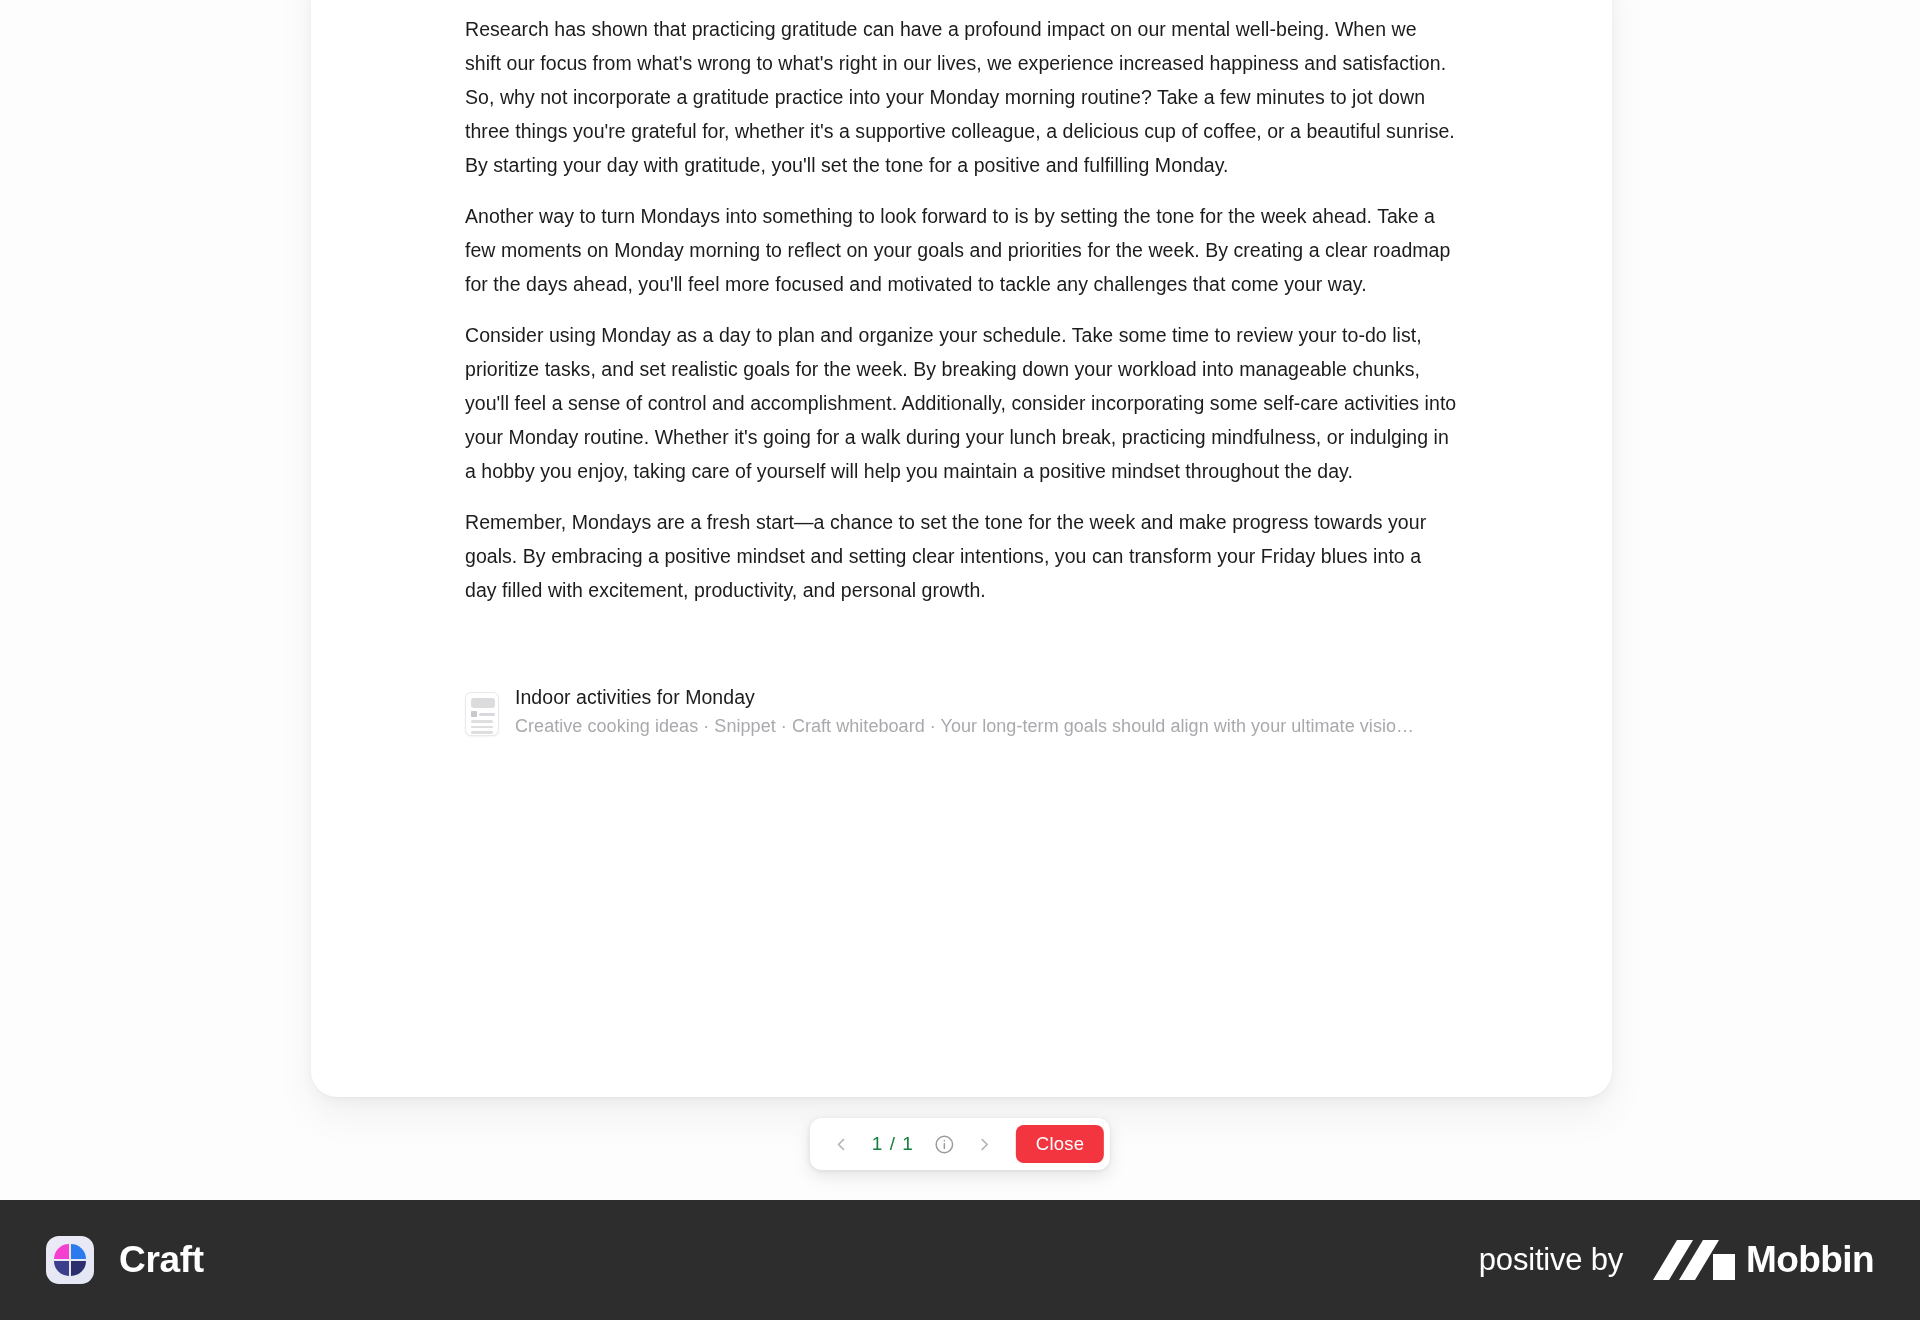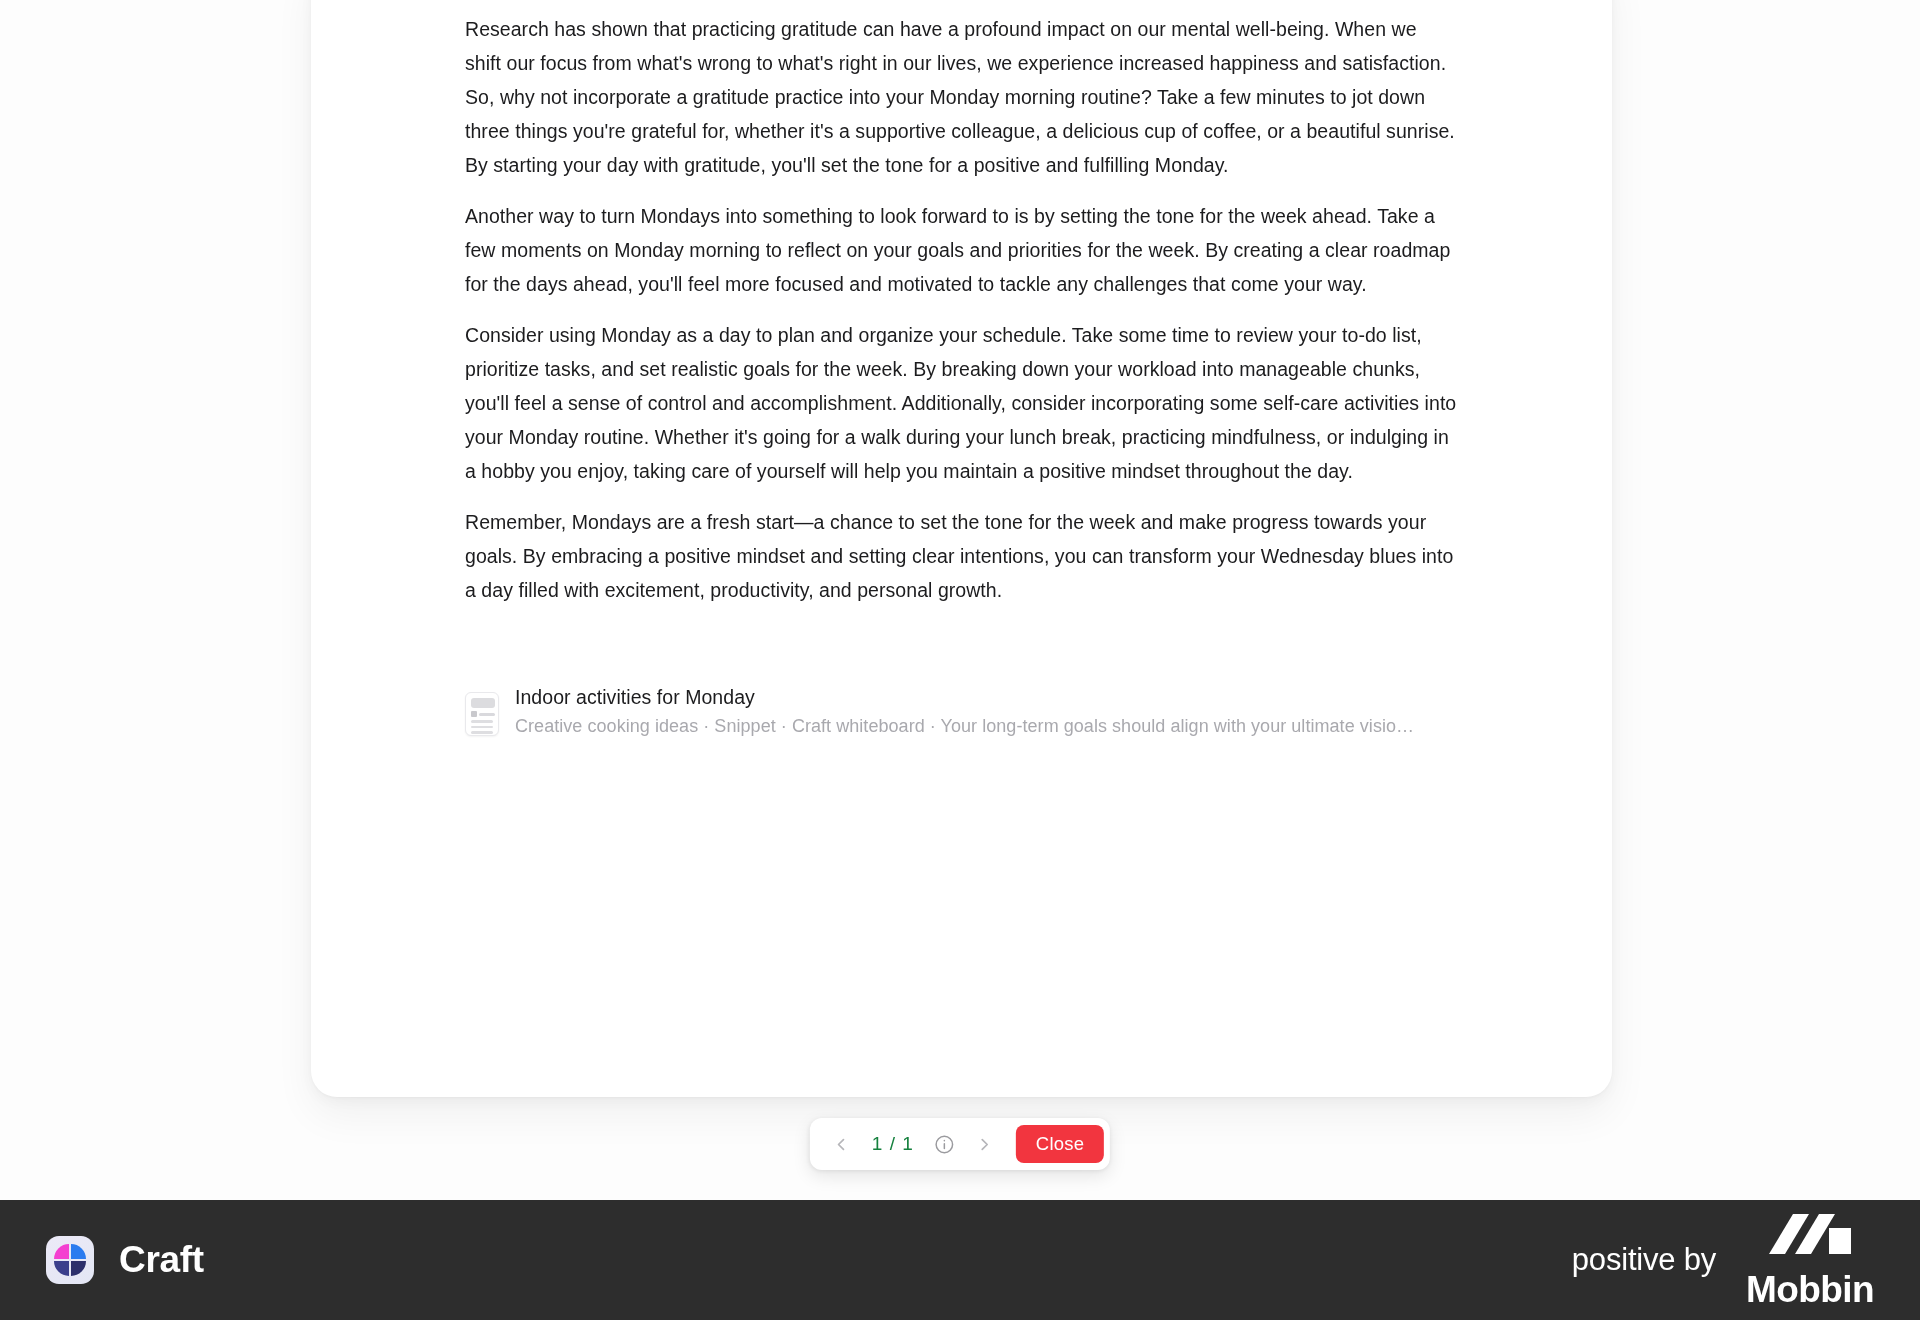--- a/index.html
+++ b/index.html
@@ -269,21 +269,20 @@
   }
   .curated-by {
     font-size: 31px;
     color: #ffffff;
     letter-spacing: -0.2px;
   }
   .mobbin-group {
     display: flex;
     align-items: center;
     gap: 11px;
-    flex-direction: column;
   }
   .mobbin-word {
     font-size: 37px;
     font-weight: 700;
     color: #ffffff;
     letter-spacing: -0.6px;
   }
 </style>
 </head>
 <body>
@@ -293,21 +292,21 @@
 <div class="doc-card">
   <div class="doc-inner">
 
     <p class="doc-para">Research has shown that practicing gratitude can have a profound impact on our mental well-being. When we shift our focus from what's wrong to what's right in our lives, we experience increased happiness and satisfaction. So, why not incorporate a gratitude practice into your Monday morning routine? Take a few minutes to jot down three things you're grateful for, whether it's a supportive colleague, a delicious cup of coffee, or a beautiful sunrise. By starting your day with gratitude, you'll set the tone for a positive and fulfilling Monday.</p>
 
 
     <p class="doc-para">Another way to turn Mondays into something to look forward to is by setting the tone for the week ahead. Take a few moments on Monday morning to reflect on your goals and priorities for the week. By creating a clear roadmap for the days ahead, you'll feel more focused and motivated to tackle any challenges that come your way.</p>
 
     <p class="doc-para">Consider using Monday as a day to plan and organize your schedule. Take some time to review your to-do list, prioritize tasks, and set realistic goals for the week. By breaking down your workload into manageable chunks, you'll feel a sense of control and accomplishment. Additionally, consider incorporating some self-care activities into your Monday routine. Whether it's going for a walk during your lunch break, practicing mindfulness, or indulging in a hobby you enjoy, taking care of yourself will help you maintain a positive mindset throughout the day.</p>
 
-    <p class="doc-para tight">Remember, Mondays are a fresh start—a chance to set the tone for the week and make progress towards your goals. By embracing a positive mindset and setting clear intentions, you can transform your Wednesday blues into a day filled with excitement, productivity, and personal growth.</p>
+    <p class="doc-para tight">Remember, Mondays are a fresh start—a chance to set the tone for the week and make progress towards your goals. By embracing a positive mindset and setting clear intentions, you can transform your Friday blues into a day filled with excitement, productivity, and personal growth.</p>
 
     <div class="link-card">
       <div class="link-thumb">
         <div class="thumb-block"></div>
         <div class="thumb-sq"></div>
         <div class="thumb-line-s"></div>
         <div class="thumb-lines">
             <i></i>
             <i></i>
             <i></i>

